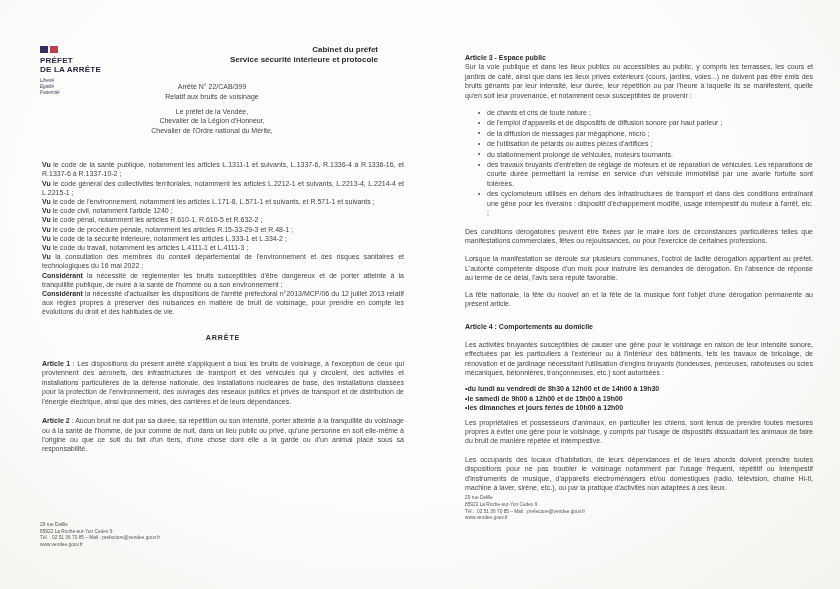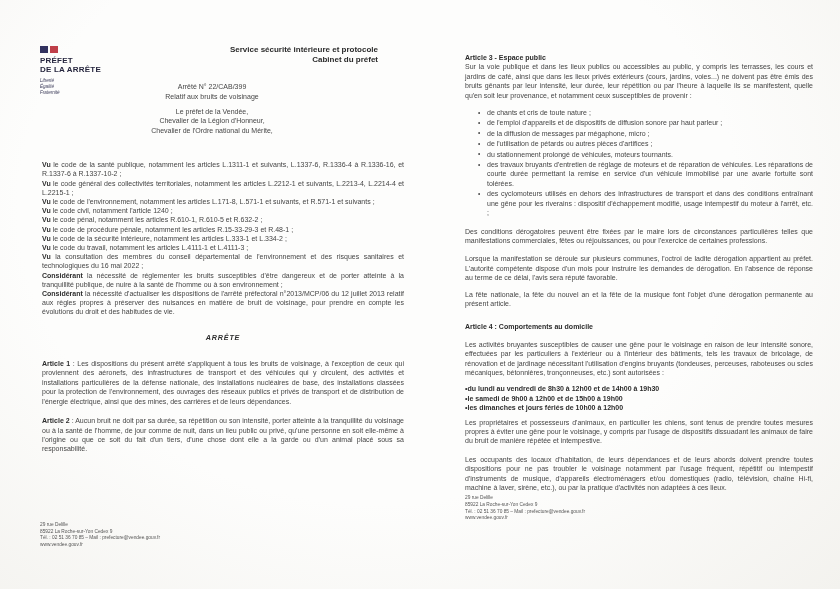--- a/index.html
+++ b/index.html
@@ -26,21 +26,21 @@
   .motto{margin-top:4px;font-style:italic;font-size:4.6px;line-height:6px;color:#3c3c5a;}
 
   .service{text-align:right;padding-right:26px;font-size:8px;line-height:10px;font-weight:bold;color:#2b2b2b;}
 
   .ref{margin-top:17px;width:340px;text-align:center;line-height:9.5px;}
   .salutation{margin-top:6px;width:340px;text-align:center;}
 
   .visas{margin-top:25px;text-align:justify;line-height:9.2px;}
   .visas p{margin:0;}
 
-  .arrete{margin-top:16px;text-align:center;font-weight:bold;font-size:7.2px;letter-spacing:.8px;color:#2e2e2e;font-style:italic;}
+  .arrete{margin-top:16px;text-align:center;font-weight:bold;font-size:7.2px;letter-spacing:.8px;color:#2e2e2e;}
 
   .article{margin:17px 0 0 0;text-align:justify;}
   .article.second{margin-top:10px;}
 
   .page-footer{font-size:4.8px;line-height:6.6px;color:#555;}
   .page-left .page-footer{position:absolute;left:-2px;top:477px;}
   .page-right .page-footer{margin-top:3px;}
 
   .art-heading{margin:0;font-weight:bold;color:#2b2b2b;}
   .h4{margin-top:14px;}
@@ -73,22 +73,22 @@
         <div>DE LA ARRÊTE</div>
       </div>
       <div class="motto">
         <div>Liberté</div>
         <div>Égalité</div>
         <div>Fraternité</div>
       </div>
     </div>
 
     <div class="service">
+      <div>Cabinet du préfet</div>
       <div>Service sécurité intérieure et protocole</div>
-      <div>Cabinet du préfet</div>
     </div>
 
     <div class="ref">
       <div>Arrêté N° 22/CAB/399</div>
       <div>Relatif aux bruits de voisinage</div>
     </div>
 
     <div class="salutation">
       <div>Le préfet de la Vendée,</div>
       <div>Chevalier de la Légion d'Honneur,</div>

